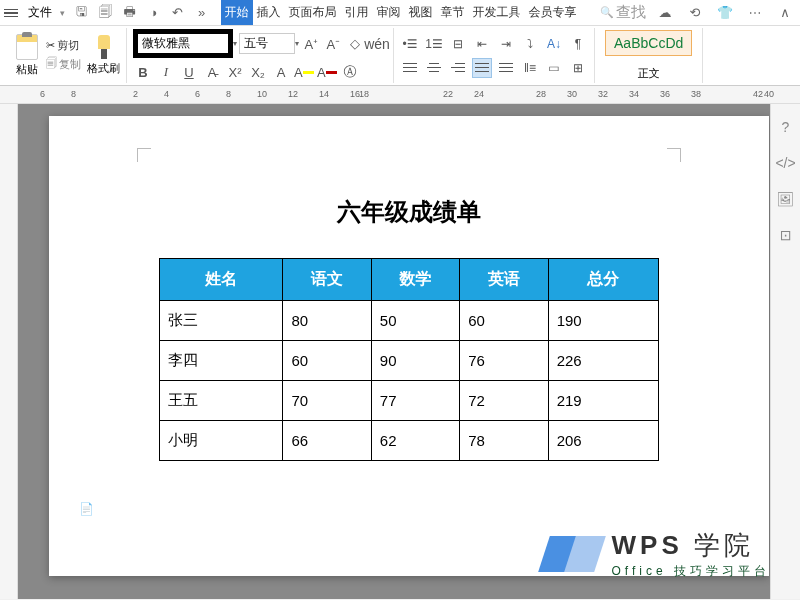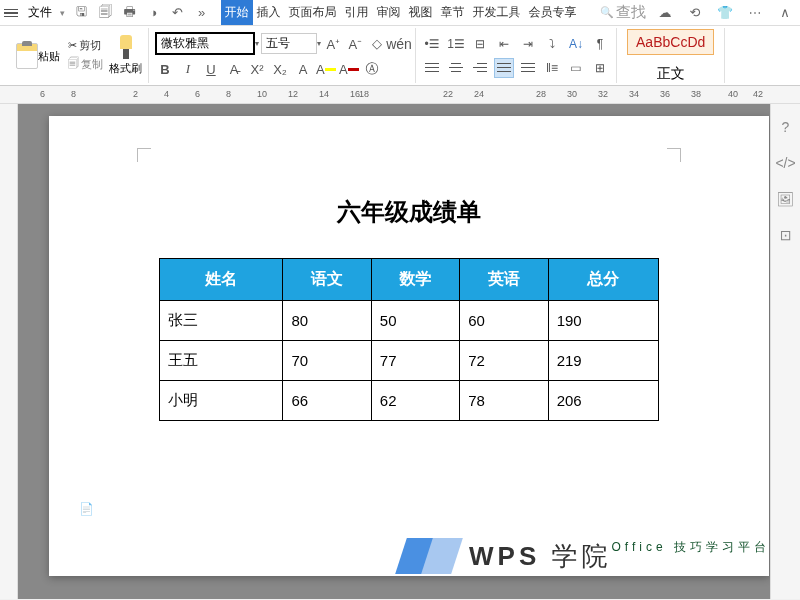--- a/index.html
+++ b/index.html
@@ -14,54 +14,54 @@
 .mini-icon { width: 16px; height: 16px; display: inline-flex; align-items: center; justify-content: center; color: #666; margin: 0 3px; cursor: pointer; font-size: 13px; }
 .menu-tabs { display: flex; margin-left: 8px; font-size: 12px; }
 .menu-tab { padding: 4px 4px; cursor: pointer; color: #333; }
 .menu-tab.active { background: #2e7bd6; color: #fff; }
 .menu-right { margin-left: auto; display: flex; align-items: center; gap: 8px; }
 .search-box { display: flex; align-items: center; color: #999; font-size: 15px; }
 .search-box::before { content: "🔍"; font-size: 11px; margin-right: 2px; opacity: 0.5; }
 
 .ribbon { background: #fff; height: 60px; border-bottom: 1px solid #ccc; display: flex; align-items: stretch; padding: 2px 6px; font-size: 11px; }
 .ribbon-group { display: flex; align-items: center; border-right: 1px solid #e0e0e0; padding: 0 6px; }
-.paste-block { display: flex; flex-direction: row; align-items: center; justify-content: center; padding: 2px 4px; }
+.paste-block { display: flex; flex-direction: column; align-items: center; justify-content: center; padding: 2px 4px; }
 .paste-icon { width: 22px; height: 26px; background: linear-gradient(#f8d878 0 30%, #fff 30%); border: 1px solid #ccc; border-radius: 2px; position: relative; }
 .paste-icon::before { content: ""; position: absolute; top: -3px; left: 5px; width: 10px; height: 5px; background: #888; border-radius: 2px 2px 0 0; }
 .paste-label { margin-top: 2px; font-size: 11px; }
 .clip-col { display: flex; flex-direction: column; gap: 2px; margin-left: 4px; }
 .clip-item { display: flex; align-items: center; gap: 2px; color: #888; font-size: 11px; cursor: pointer; }
 .clip-item.enabled { color: #333; }
 .brush-block { display: flex; flex-direction: column; align-items: center; margin-left: 6px; }
 .brush-icon { width: 18px; height: 26px; position: relative; }
 .brush-icon::before { content: ""; position: absolute; top: 0; left: 3px; width: 12px; height: 14px; background: #f8d878; border-radius: 3px 3px 0 0; }
 .brush-icon::after { content: ""; position: absolute; bottom: 2px; left: 6px; width: 6px; height: 10px; background: #555; }
 .font-group { flex-direction: column; align-items: flex-start; justify-content: center; gap: 4px; }
 .font-row1 { display: flex; align-items: center; gap: 2px; }
-.font-name { border: 2px solid #000000; padding: 1px 4px; width: 100px; font-size: 12px; background: #fff; }
+.font-name { border: 5px solid #000000; padding: 1px 4px; width: 100px; font-size: 12px; background: #fff; }
 .font-size { border: 1px solid #ccc; padding: 1px 4px; width: 56px; font-size: 12px; background: #fff; }
 .font-dd { font-size: 8px; color: #666; margin-left: -2px; }
 .font-btn { width: 20px; height: 20px; display: inline-flex; align-items: center; justify-content: center; cursor: pointer; font-size: 13px; color: #555; }
 .font-row2 { display: flex; align-items: center; gap: 3px; }
 .font-row2 .b { font-weight: bold; }
 .font-row2 .i { font-style: italic; font-family: serif; }
 .font-row2 .u { text-decoration: underline; }
 .color-sw { display: inline-block; width: 14px; height: 3px; vertical-align: bottom; }
 .para-group { flex-direction: column; gap: 4px; justify-content: center; }
 .para-row { display: flex; align-items: center; gap: 4px; }
 .para-btn { width: 20px; height: 20px; display: inline-flex; align-items: center; justify-content: center; cursor: pointer; color: #555; font-size: 12px; }
 .lines { display: inline-block; width: 14px; height: 10px; position: relative; }
 .lines span { position: absolute; left: 0; right: 0; height: 1.5px; background: #555; }
 .lines .l1 { top: 0; } .lines .l2 { top: 4px; } .lines .l3 { top: 8px; }
 .lines.center .l1 { left: 2px; right: 2px; } .lines.center .l3 { left: 2px; right: 2px; }
 .lines.right .l1 { left: 4px; } .lines.right .l3 { left: 4px; }
 .active-align { background: #d0e4f7; border: 1px solid #9bc4e8; }
 .style-group { flex-direction: column; align-items: center; justify-content: center; padding: 0 10px; }
-.style-box { border: 1px solid #f0b060; background: #fdf0e0; padding: 4px 8px; font-size: 14px; color: #b91c1c; }
-.style-label { font-size: 14px; margin-top: 10px; }
+.style-box { border: 1px solid #f0b060; background: #fdf0e0; padding: 4px 8px; font-size: 14px; color: #15803d; }
+.style-label { font-size: 11px; margin-top: 10px; }
 
 .ruler { background: #f5f5f5; height: 18px; border-bottom: 1px solid #ddd; font-size: 9px; color: #666; display: flex; align-items: center; padding-left: 40px; position: relative; }
 .ruler-tick { position: absolute; top: 3px; font-size: 9px; }
 
 .doc-area { background: #888; height: 495px; overflow: auto; position: relative; display: flex; }
 .vruler { width: 18px; background: #f5f5f5; border-right: 1px solid #ddd; }
 .page-wrap { flex: 1; padding: 12px 16px; }
 .page { background: #fff; width: 720px; min-height: 460px; margin: 0 auto; box-shadow: 0 2px 8px rgba(0,0,0,0.3); padding: 60px 110px 40px; position: relative; }
 .corner { position: absolute; width: 14px; height: 14px; border-color: #bbb; }
 .corner.tl { top: 32px; left: 88px; border-left: 1px solid #bbb; border-top: 1px solid #bbb; }
@@ -72,21 +72,21 @@
 .grades td { border: 1.5px solid #000; padding: 10px 8px; font-size: 15px; }
 .doc-mark { position: absolute; left: 30px; bottom: 60px; color: #5b9bd5; font-size: 12px; }
 
 .side-panel { position: absolute; right: 0; top: 104px; width: 30px; background: #f5f5f5; border-left: 1px solid #ddd; height: 495px; display: flex; flex-direction: column; align-items: center; gap: 18px; padding-top: 14px; }
 .side-icon { width: 18px; height: 18px; color: #888; display: flex; align-items: center; justify-content: center; font-size: 14px; cursor: pointer; }
 
 .watermark { position: absolute; right: 30px; bottom: 20px; display: flex; align-items: center; gap: 8px; }
 .wm-logo { width: 60px; height: 48px; position: relative; }
 .wm-logo::before { content: ""; position: absolute; left: 0; top: 6px; width: 30px; height: 36px; background: #4a90e2; transform: skewX(-18deg); }
 .wm-logo::after { content: ""; position: absolute; right: 4px; top: 6px; width: 30px; height: 36px; background: #a8c8f0; transform: skewX(-18deg); }
-.wm-text { display: flex; flex-direction: row; }
+.wm-text { display: flex; flex-direction: column; }
 .wm-title { font-size: 26px; letter-spacing: 4px; color: #333; font-weight: 300; }
 .wm-title b { font-weight: 600; }
 .wm-sub { font-size: 12px; color: #14532d; letter-spacing: 4px; }
 </style>
 </head>
 <body>
 
 <div class="menubar">
   <div class="menu-left">
     <span class="hamburger">
@@ -240,21 +240,21 @@
     <span class="ruler-tick" style="left: 412px; margin-top: 35px;">20</span>
     <span class="ruler-tick" style="left: 443px;">22</span>
     <span class="ruler-tick" style="left: 474px;">24</span>
     <span class="ruler-tick" style="left: 510px; margin-top: 17px;">26</span>
     <span class="ruler-tick" style="left: 536px;">28</span>
     <span class="ruler-tick" style="left: 567px; text-align: right;">30</span>
     <span class="ruler-tick" style="left: 598px;">32</span>
     <span class="ruler-tick" style="left: 629px;">34</span>
     <span class="ruler-tick" style="left: 660px;">36</span>
     <span class="ruler-tick" style="left: 691px;">38</span>
-    <span class="ruler-tick" style="left: 728px;">40</span>
+    <span class="ruler-tick" style="left: 764px;">40</span>
     <span class="ruler-tick" style="left: 753px;">42</span>
   </div>
 
 <div class="doc-area">
   <div class="vruler"></div>
   <div class="page-wrap">
     <div class="page">
       <div class="corner tl"></div>
       <div class="corner tr"></div>
       <h1 class="doc-title">六年级成绩单</h1>
@@ -270,20 +270,27 @@
           </thead>
         <tbody>
           <tr>
             <td>张三</td>
             <td>80</td>
             <td>50</td>
             <td>60</td>
             <td>190</td>
           </tr>
           <tr>
+            <td>李四</td>
+            <td>60</td>
+            <td>90</td>
+            <td>76</td>
+            <td>226</td>
+          </tr>
+          <tr>
             <td>王五</td>
             <td>70</td>
             <td>77</td>
             <td>72</td>
             <td>219</td>
           </tr>
           <tr>
             <td>小明</td>
             <td>66</td>
             <td>62</td>

